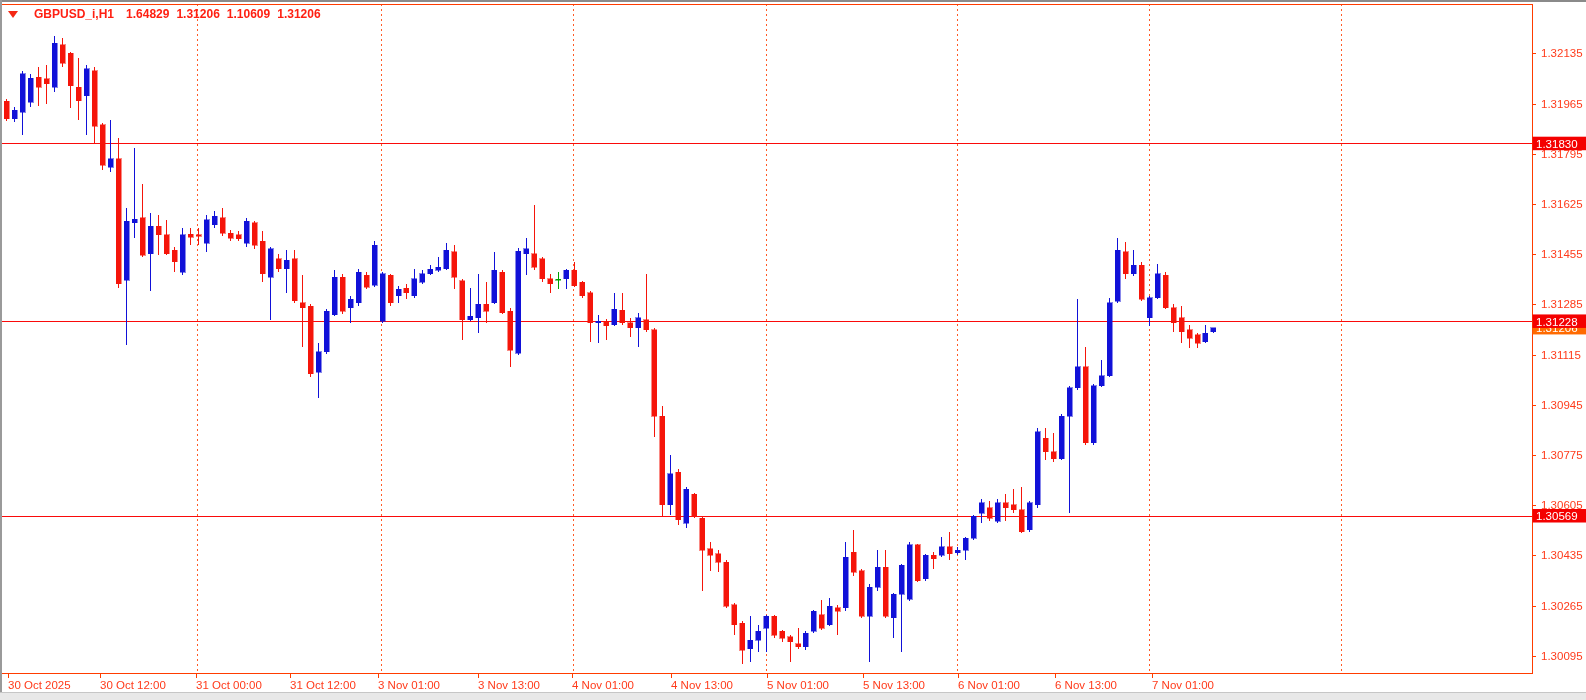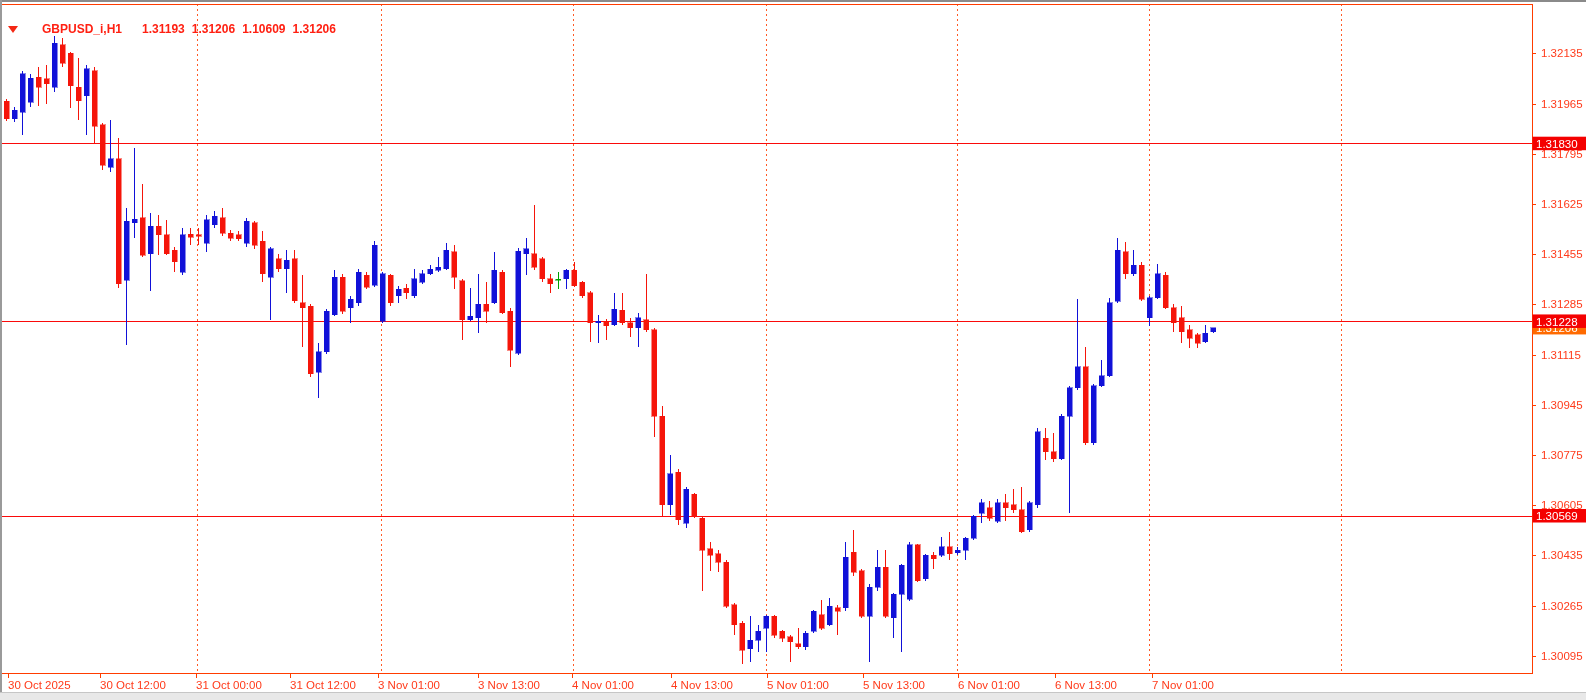--- a/index.html
+++ b/index.html
@@ -2,21 +2,21 @@
 <html><head>
 <meta charset="utf-8">
 <style>
   html,body{margin:0;padding:0;background:#ffffff;}
   .window{position:relative;width:1586px;height:700px;background:#ffffff;overflow:hidden;
           font-family:"Liberation Sans","DejaVu Sans",sans-serif;}
   .border-top{position:absolute;left:0;top:0;width:1586px;height:2px;background:#8a8a8a;}
   .border-left{position:absolute;left:0;top:0;width:2px;height:692px;background:#9a9a9a;}
   .footer{position:absolute;left:0;top:692px;width:1586px;height:8px;background:#e8e8e8;border-top:1px solid #c6c6c6;box-sizing:border-box;}
   #chart-svg{position:absolute;left:0;top:0;}
-  .title-bar{position:absolute;left:8px;top:22px;display:flex;align-items:center;gap:20px;
+  .title-bar{position:absolute;left:8px;top:7px;display:flex;align-items:center;gap:12px;
              font-size:12px;font-weight:bold;white-space:pre;}
   .title-bar .tri{width:0;height:0;border-left:5px solid transparent;border-right:5px solid transparent;
                   border-top:7px solid #f42814;display:inline-block;margin-right:4px;}
   .title-bar span.txt{color:#ff2012;}
   .ohlc-group{display:flex;gap:7px;}
 </style>
 </head>
 <body>
 
 <div class="window">
@@ -399,19 +399,19 @@
       <text x="1536" y="147.94975490196083" fill="#ffffff" font-size="11.5px">1.31830</text>
       <rect x="1532.5" y="314.43730392157295" width="54" height="13.5" fill="#f40000"></rect>
       <text x="1536" y="325.68730392157295" fill="#ffffff" font-size="11.5px">1.31228</text>
       <rect x="1532.5" y="509.00382352941267" width="54" height="13.5" fill="#f40000"></rect>
       <text x="1536" y="520.2538235294127" fill="#ffffff" font-size="11.5px">1.30569</text>
     </svg>
 
   <div class="title-bar">
     <span class="tri"></span>
     <span class="txt">GBPUSD_i,H1</span>
-    <span class="ohlc-group"><span class="txt">1.31193</span><span class="txt">1.31206</span><span class="txt">1.10609</span><span class="txt">1.31206</span></span>
+    <span class="ohlc-group"><span class="txt">1.64829</span><span class="txt">1.31206</span><span class="txt">1.10609</span><span class="txt">1.31206</span></span>
   </div>
 
   <div class="border-top"></div>
   <div class="border-left"></div>
   <div class="footer"></div>
 </div>
 
 </body></html>

